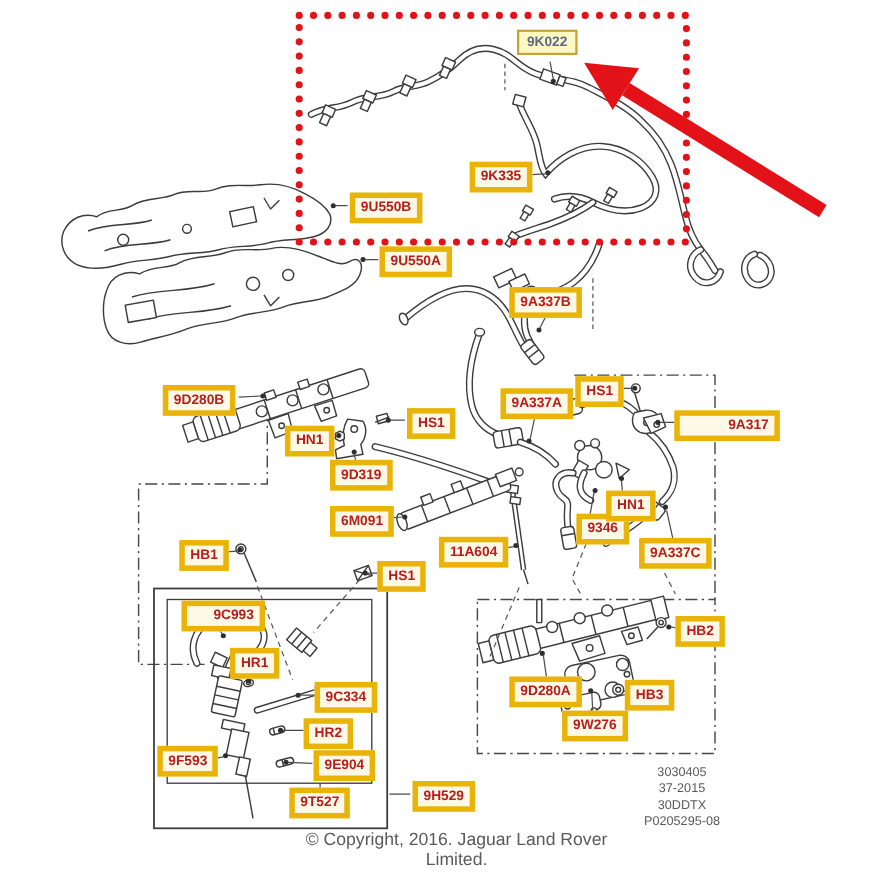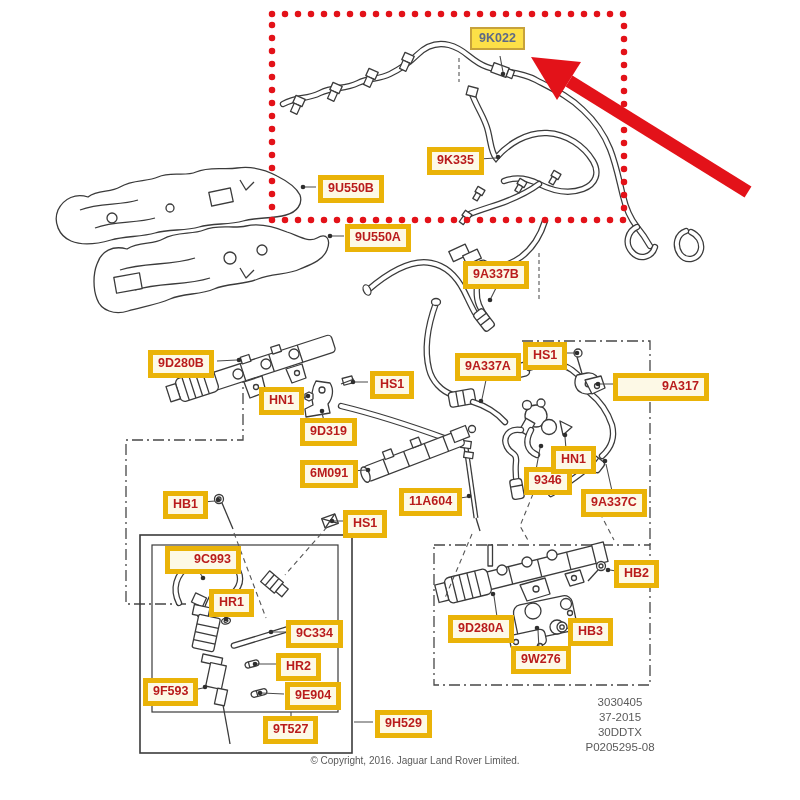--- a/index.html
+++ b/index.html
@@ -17,25 +17,25 @@
   .ldr{fill:none;stroke:#4a4a4a;stroke-width:1.1;}
   .dot{fill:#2e2e2e;}
   .box{fill:none;stroke:#3b3b3b;stroke-width:1.6;}
   .box2{fill:none;stroke:#3b3b3b;stroke-width:1.2;}
   .redDots{fill:none;stroke:#e31219;stroke-width:6.5;stroke-linecap:round;stroke-dasharray:0 13;}
   .redArrowLine{stroke:#e31219;stroke-width:13;fill:none;}
   .redArrowHead{fill:#e31219;stroke:none;}
   
   .lbl{position:absolute;font-weight:bold;font-size:12.5px;line-height:15px;color:#b91c1c;
        background:#fdf9e6;border:5px solid #eab308;padding:1px 5px 2px;white-space:nowrap;z-index:5;}
-  .lbl.hl{background:#fde047;border:2px solid #c7a23b;color:#5e6a86;padding:2px 7px;}
+  .lbl.hl{background:#fef9c3;border:2px solid #c7a23b;color:#5e6a86;padding:2px 7px;}
   .meta{position:absolute;left:570px;top:695px;width:100px;text-align:center;
         font-size:11.5px;line-height:15px;color:#5a5a5a;z-index:4;}
   .copy{position:absolute;left:250px;top:755px;width:330px;text-align:center;
-        font-size:10px;color:#5a5a5a;z-index:4;}
+        font-size:16px;color:#5a5a5a;z-index:4;}
 </style>
 </head>
 <body>
 
 <div id="stage">
 
 <svg id="art" width="800" height="800" viewBox="0 0 800 800">
   <defs>
     <path id="tMain" d="M283,104 C298,96 306,100 320,93 C334,86 344,90 358,83 C370,77 378,80 390,74 C400,69 408,64 417,55 C426,46 437,42 449,45 C466,49 470,61 487,67 C504,73 520,71 536,80 C555,90 570,97 583,110 C596,122 604,134 610,149 C616,164 619,180 623,196 C626,209 630,218 637,227 C642,233 646,239 650,246"></path>
     <path id="tHook1" d="M637,227 C628,231 624,243 632,252 C640,261 652,257 655,247"></path>
@@ -464,21 +464,21 @@
 <div class="lbl" style="left:523px;top:342px;">HS1</div>
 <div class="lbl" style="left:455px;top:353px;">9A337A</div>
 <div class="lbl" style="left:165px;top:546px;padding-left:24px;">9C993</div>
 <div class="lbl" style="left:209px;top:589px;">HR1</div>
 <div class="lbl" style="left:286px;top:620px;">9C334</div>
 <div class="lbl" style="left:276px;top:653px;">HR2</div>
 <div class="lbl" style="left:285px;top:682px;">9E904</div>
 <div class="lbl" style="left:143px;top:678px;">9F593</div>
 <div class="lbl" style="left:263px;top:716px;">9T527</div>
 <div class="lbl" style="left:375px;top:710px;">9H529</div>
-<div class="lbl" style="left:448px;top:615px;">9D280A</div>
+<div class="lbl" style="left:463px;top:615px;">9D280A</div>
 <div class="lbl" style="left:511px;top:646px;">9W276</div>
 <div class="lbl" style="left:614px;top:560px;">HB2</div>
 <div class="lbl" style="left:568px;top:618px;">HB3</div>
 
 <div class="meta">
   <div>3030405</div>
   <div>37-2015</div>
   <div>30DDTX</div>
   <div>P0205295-08</div>
 </div>

